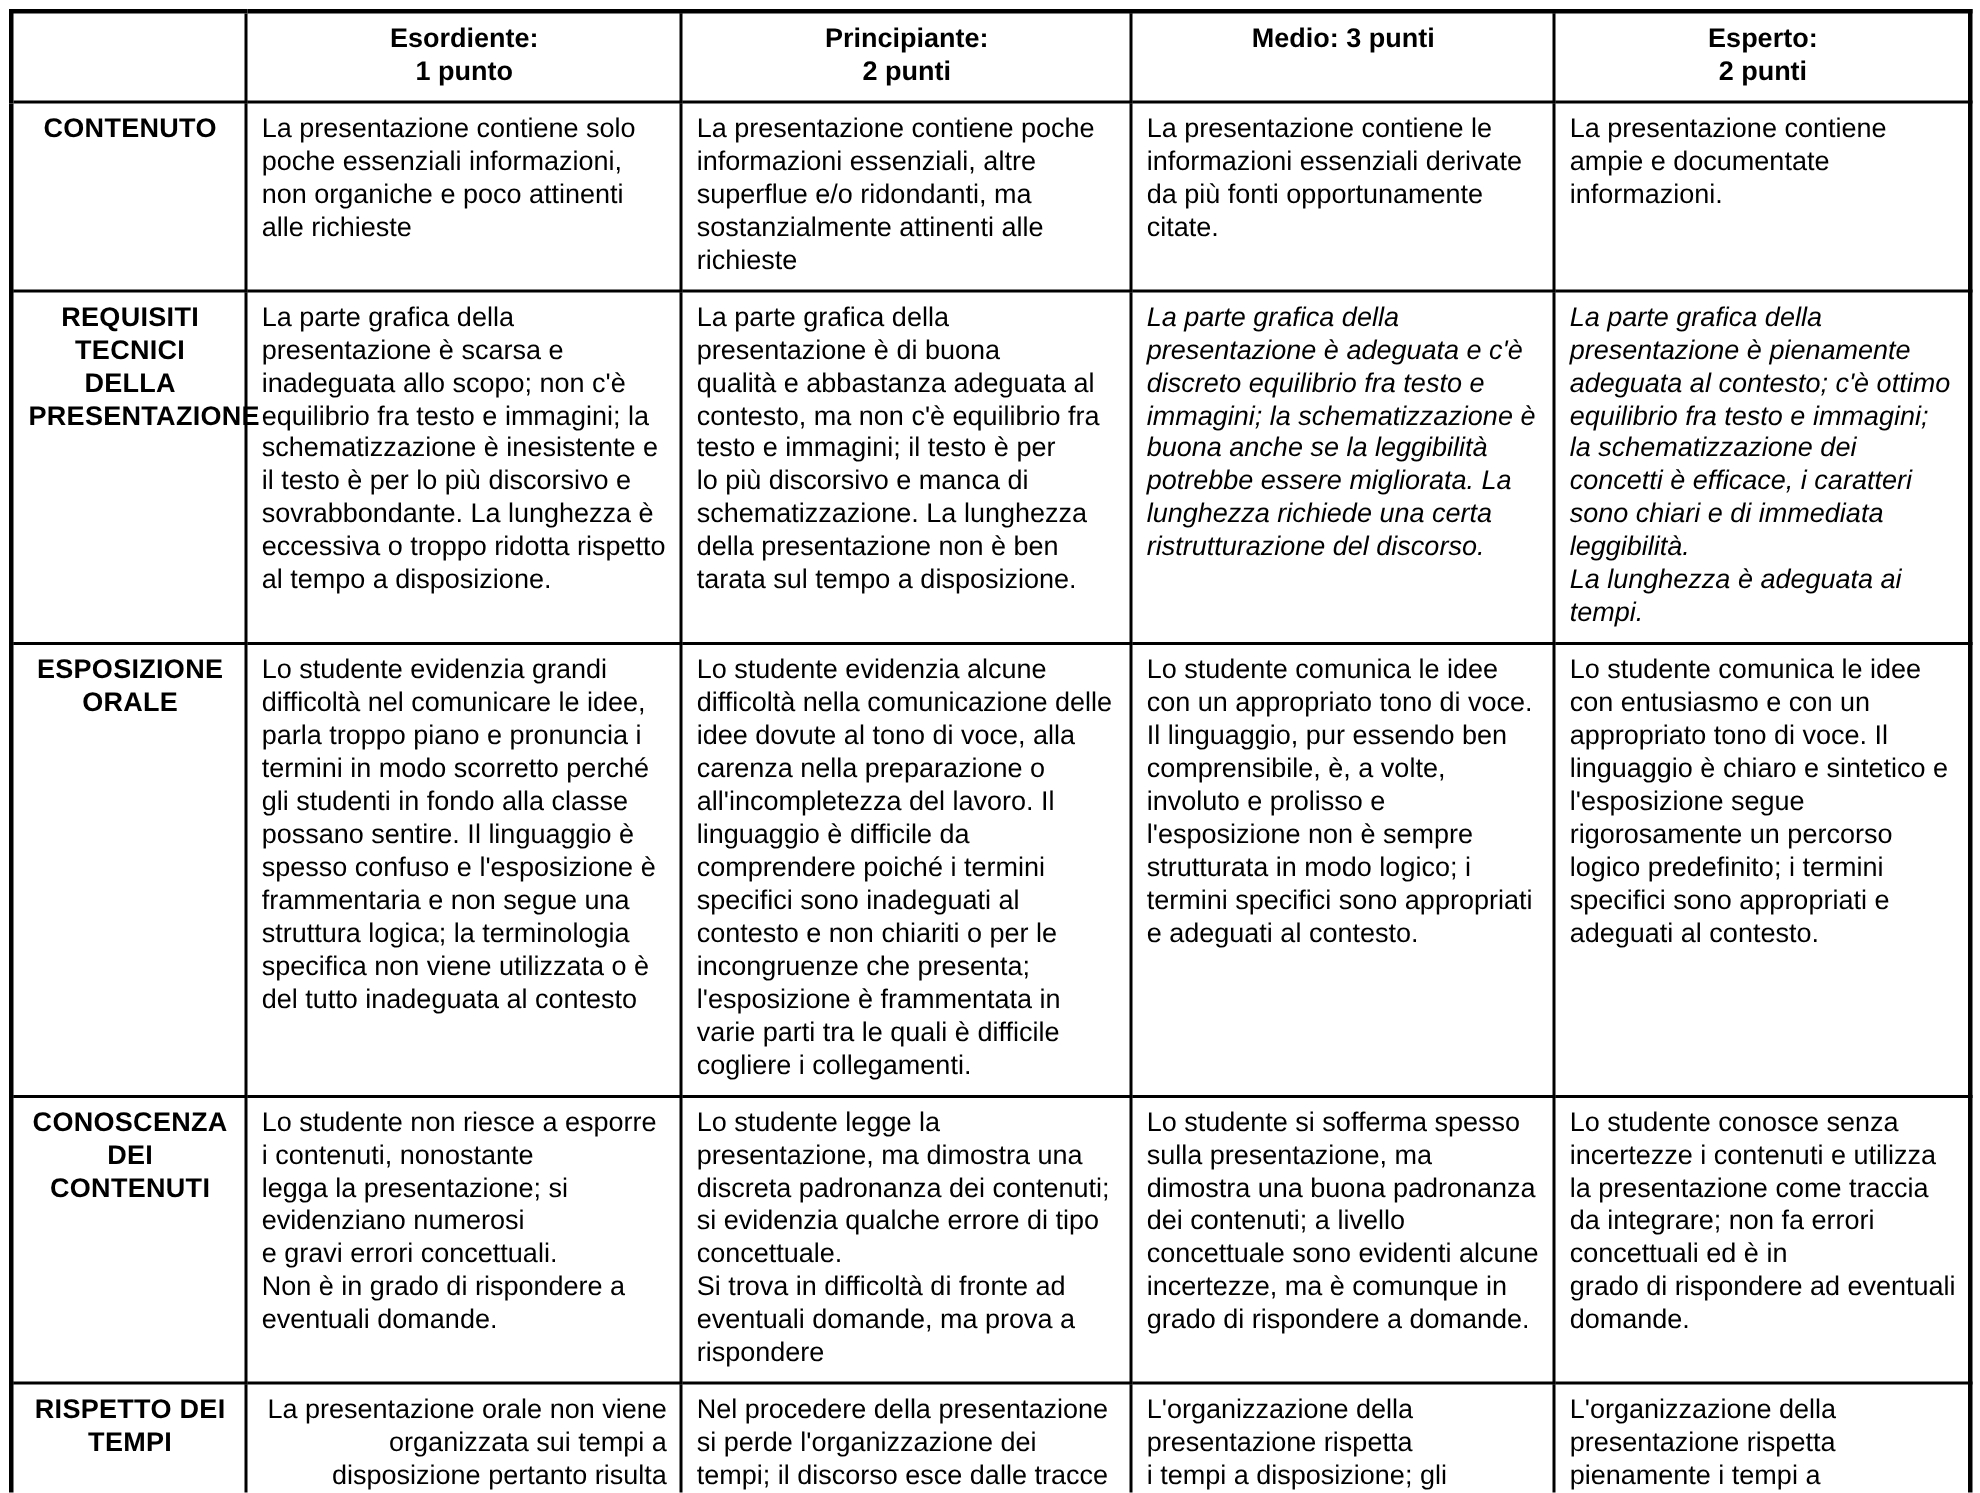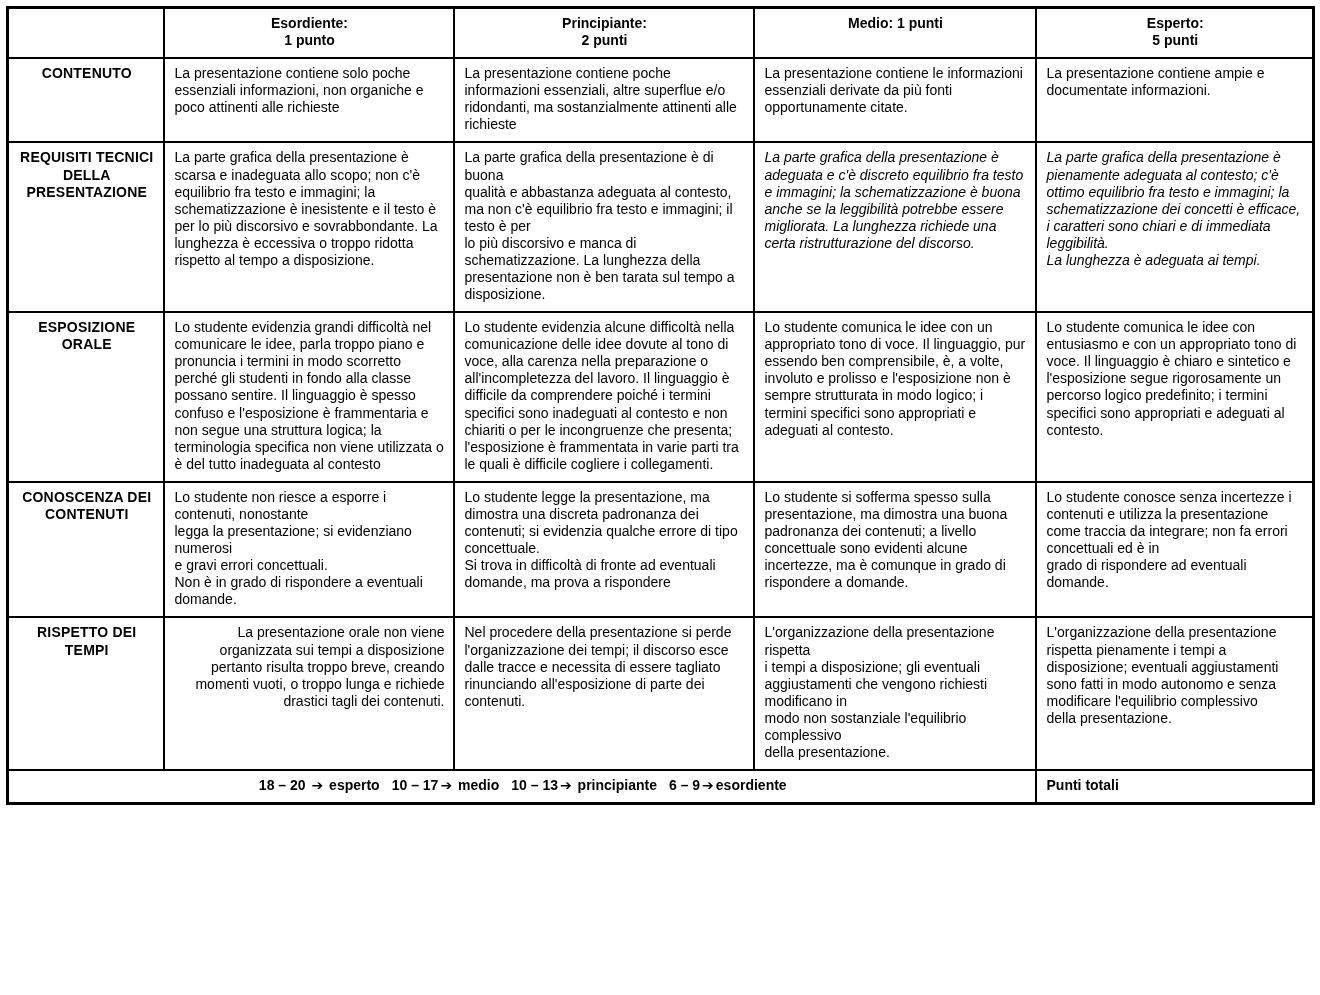--- a/index.html
+++ b/index.html
@@ -23,21 +23,21 @@
   table.rubric {
     border-collapse: collapse;
     table-layout: fixed;
     width: 1306px;
     border: 3px solid #000;
   }
   table.rubric td, table.rubric th {
     border: 2px solid #000;
     vertical-align: top;
     padding: 6px 8px 8px 10px;
-    font-size: 14px;
+    font-size: 18px;
     line-height: 1.22;
     color: #000;
   }
   col.c0 { width: 156px; }
   col.c1 { width: 290px; }
   col.c2 { width: 300px; }
   col.c3 { width: 282px; }
   col.c4 { width: 278px; }
 
   thead th {
@@ -104,23 +104,23 @@
         <col class="c3">
         <col class="c4">
     </colgroup>
     <thead>
       <tr>
         <th class="corner"></th>
         <th class="cell-text">Esordiente:
 1 punto</th>
         <th class="cell-text">Principiante:
 2 punti</th>
-        <th class="cell-text">Medio: 1 punti</th>
+        <th class="cell-text">Medio: 3 punti</th>
         <th class="cell-text">Esperto:
-5 punti</th>
+2 punti</th>
       </tr>
     </thead>
     <tbody>
       <tr>
         <td class="rowlabel">CONTENUTO</td>
         <td class="cell-text">La presentazione contiene solo poche essenziali informazioni, non organiche e poco attinenti alle richieste</td>
         <td class="cell-text">La presentazione contiene poche informazioni essenziali, altre superflue e/o ridondanti, ma sostanzialmente attinenti alle richieste</td>
         <td class="cell-text cell-pad-top-1">La presentazione contiene le informazioni essenziali derivate da più fonti opportunamente citate.</td>
         <td class="cell-text cell-pad-top-1">La presentazione contiene ampie e documentate informazioni.</td>
       </tr>

